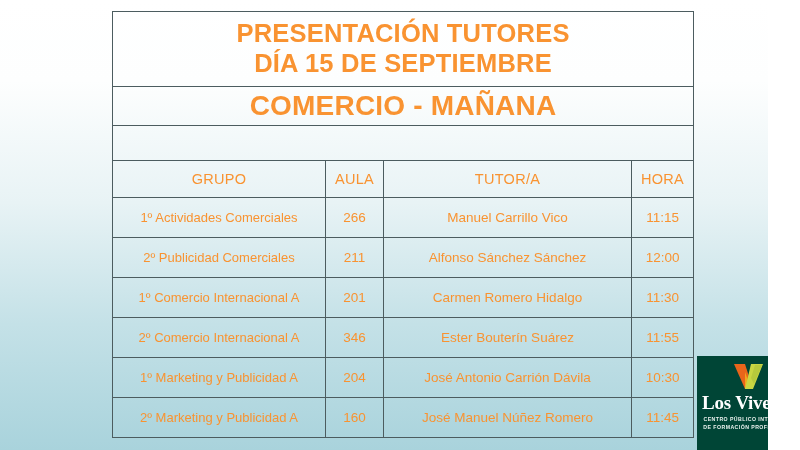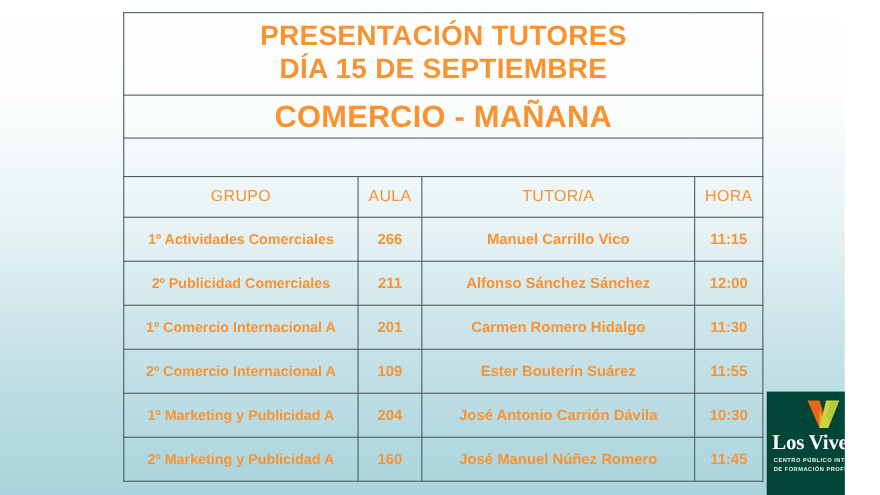--- a/index.html
+++ b/index.html
@@ -64,21 +64,21 @@
   .head-cell {
     height: 36px;
     font-size: 14.5px;
     font-weight: normal;
     letter-spacing: 0.3px;
   }
 
   .body-cell {
     height: 39px;
     font-size: 13.5px;
-    font-weight: bold;
+    font-weight: normal;
   }
   .col-grupo   { width: 213px; }
   .col-aula    { width: 58px;  }
   .col-tutor   { width: 248px; }
   .col-hora    { width: 62px;  }
 
   .cell-grupo {
     text-align: left;
     padding-left: 9px;
     font-size: 13px;
@@ -179,21 +179,21 @@
         <td class="body-cell">12:00</td>
       </tr>
       <tr>
         <td class="body-cell cell-grupo">1º Comercio Internacional  A</td>
         <td class="body-cell">201</td>
         <td class="body-cell cell-tutor">Carmen Romero Hidalgo</td>
         <td class="body-cell">11:30</td>
       </tr>
       <tr>
         <td class="body-cell cell-grupo">2º Comercio Internacional  A</td>
-        <td class="body-cell">109</td>
+        <td class="body-cell">346</td>
         <td class="body-cell cell-tutor">Ester Bouterín Suárez</td>
         <td class="body-cell">11:55</td>
       </tr>
       <tr>
         <td class="body-cell cell-grupo">1º Marketing y  Publicidad  A</td>
         <td class="body-cell">204</td>
         <td class="body-cell cell-tutor">José Antonio  Carrión Dávila</td>
         <td class="body-cell">10:30</td>
       </tr>
       <tr>

